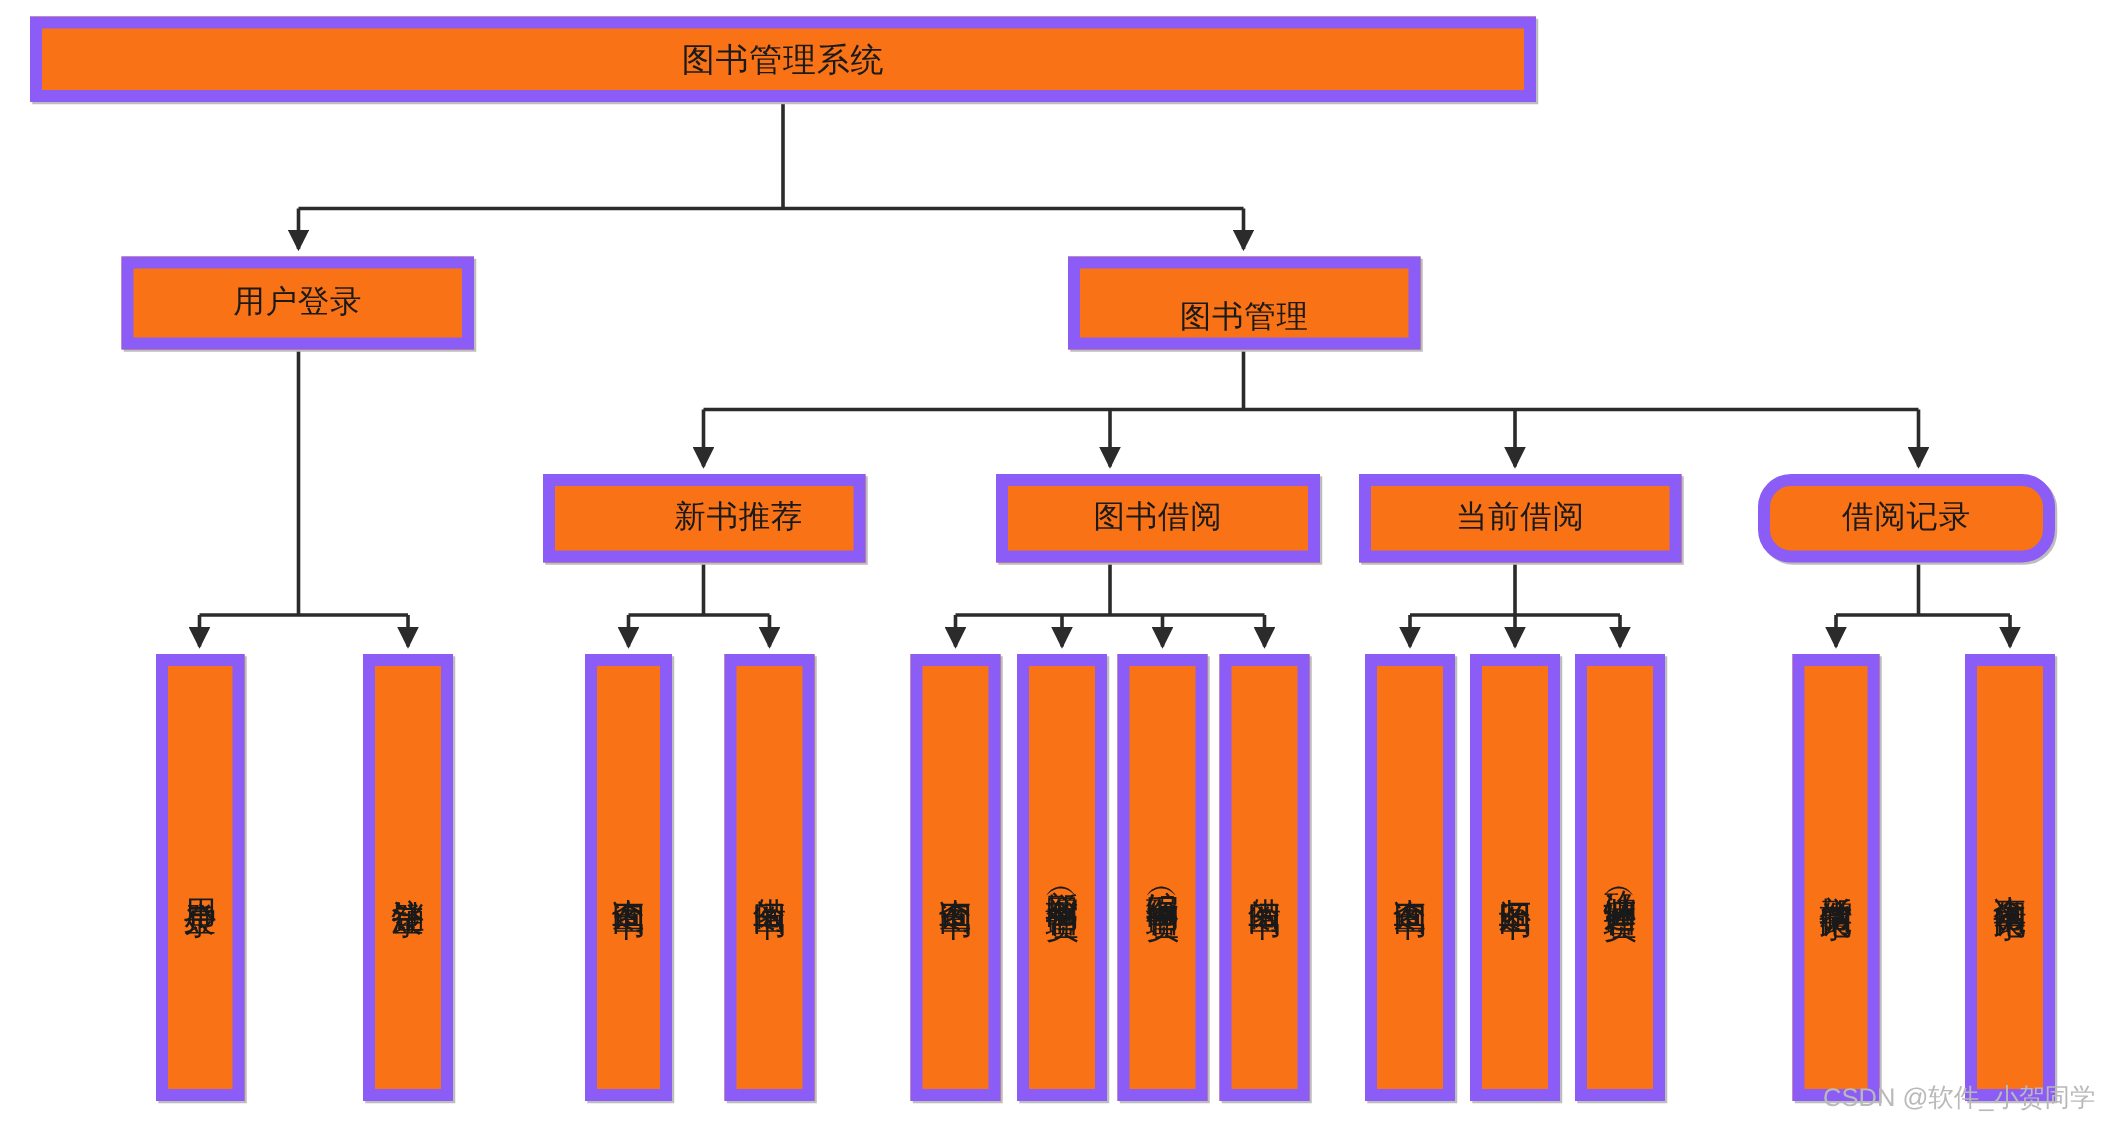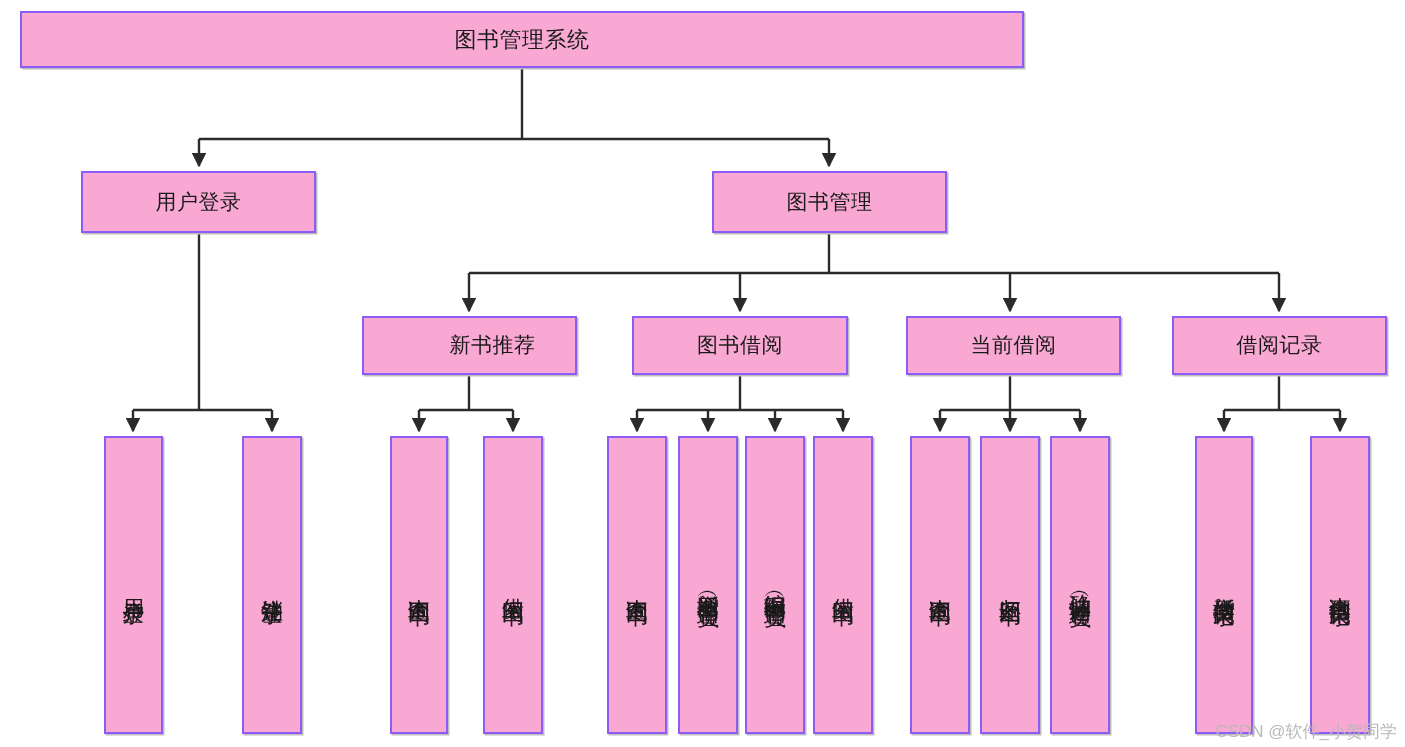--- a/index.html
+++ b/index.html
@@ -22,22 +22,22 @@
     position: absolute;
     left: 0;
     top: 0;
     width: 1405px;
     height: 747px;
     pointer-events: none;
   }
   .node {
     position: absolute;
     box-sizing: border-box;
-    background: #f9a8d4;
-    border: 2px solid #8b5cf6;
+    background: #f97316;
+    border: 8px solid #8b5cf6;
     box-shadow: 1.5px 1.5px 0 0 #bdbdbd;
     display: flex;
     align-items: center;
     justify-content: center;
     color: #1a1a1a;
     z-index: 2;
   }
   .node .lbl {
     display: block;
     text-align: center;
@@ -132,34 +132,34 @@
     </g>
   </svg>
 
   <div class="node horiz root" style="left:20px; top:11px; width:1004px; height:57px;">
     <span class="lbl">图书管理系统</span>
   </div>
 
   <div class="node horiz" style="left:81px; top:171px; width:235px; height:62px;">
     <span class="lbl">用户登录</span>
   </div>
-  <div class="node horiz" style="left:712px; top:171px; width:235px; height:62px;">
+  <div class="node horiz" style="left:712px; top:171px; width:235px; height:62px;align-items:flex-end;">
     <span class="lbl">图书管理</span>
   </div>
 
   <div class="node horiz" style="left:362px; top:316px; width:215px; height:59px;padding-left:46px;">
     <span class="lbl">新书推荐</span>
   </div>
-  <div class="node horiz" style="left:632px; top:316px; width:216px; height:59px;">
+  <div class="node horiz" style="left:664px; top:316px; width:216px; height:59px;">
     <span class="lbl">图书借阅</span>
   </div>
   <div class="node horiz" style="left:906px; top:316px; width:215px; height:59px;">
     <span class="lbl">当前借阅</span>
   </div>
-  <div class="node horiz" style="left:1172px; top:316px; width:215px; height:59px;">
+  <div class="node horiz" style="left:1172px; top:316px; width:198px; height:59px;border-radius:22px;">
     <span class="lbl">借阅记录</span>
   </div>
 
   <div class="node vert" style="left:104px; top:436px; width:59px; height:298px;">
     <span class="lbl">用户登录</span>
   </div>
   <div class="node vert" style="left:242px; top:436px; width:60px; height:298px;">
     <span class="lbl">注销登录</span>
   </div>
 

